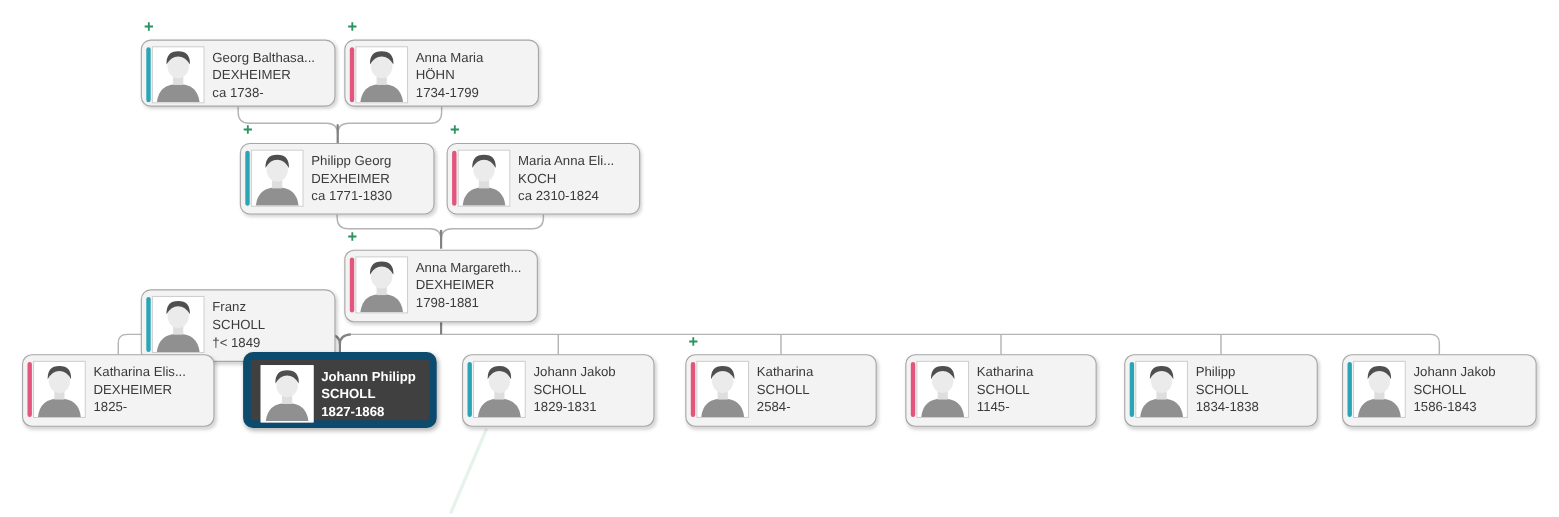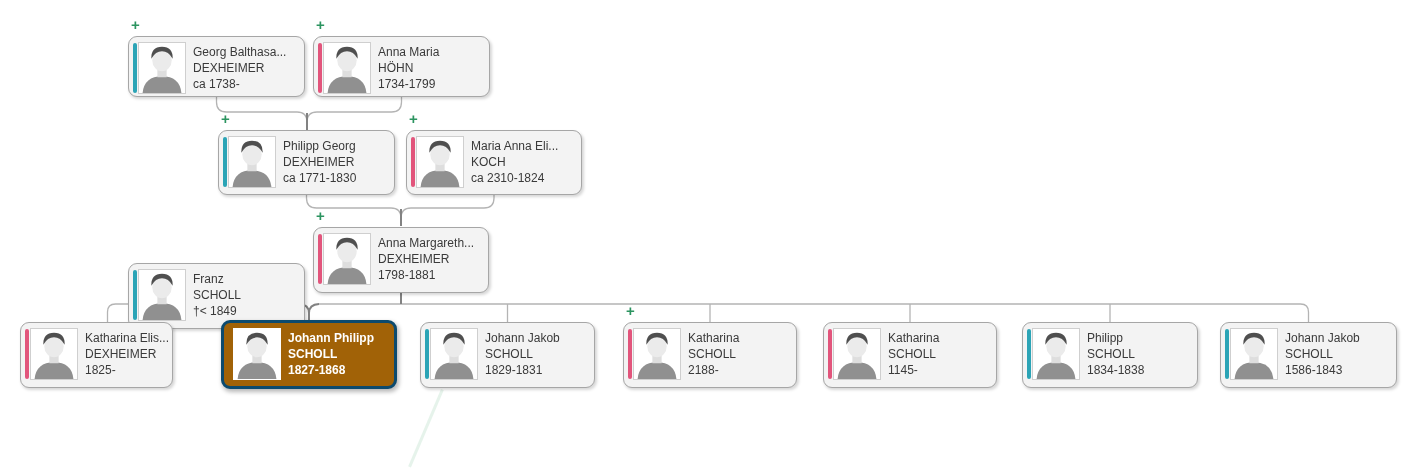--- a/index.html
+++ b/index.html
@@ -13,22 +13,22 @@
 
   .card{
     position:absolute;box-sizing:border-box;
     background:#f3f3f3;
     border:1px solid #a6a6a6;
     border-radius:9px;
     box-shadow:1.5px 2px 3px rgba(0,0,0,0.16);
     cursor:pointer;
   }
   .card.selected{
-    background:#a16207;
-    border:3px solid #0c4a6e;
+    background:#404040;
+    border:7px solid #0c4a6e;
     box-shadow:1.5px 2.5px 4px rgba(0,0,0,0.28);
   }
   .stripe{
     position:absolute;left:4px;top:6px;width:4px;height:50px;border-radius:2px;
   }
   .male .stripe{background:#2ba4b6;}
   .female .stripe{background:#e2557c;}
   .photo{
     position:absolute;left:9px;top:5px;width:48px;height:52px;
     background:#ffffff;border:1px solid #cfcfcf;box-sizing:border-box;
@@ -236,21 +236,21 @@
         <rect x="20" y="27" width="8" height="10" fill="#dedede"></rect>
         <ellipse cx="24" cy="21.5" rx="8.5" ry="10" fill="#ebebeb"></ellipse>
       </svg>
     </span>
     <span class="txt">
       <span class="line">Anna Margareth...</span>
       <span class="line">DEXHEIMER</span>
       <span class="line">1798-1881</span>
     </span>
   </div>
-    <div class="card female" style="left: 20px; top: 322px; width: 153px; height: 66px;">
+    <div class="card female" style="left: 20px; top: 322px; width: 175px; height: 66px;">
 
     <span class="stripe"></span>
     <span class="photo">
       <svg class="av av-m" viewBox="0 0 48 54">
         <path d="M3,54 Q5,36 24,36 Q43,36 45,54 Z" fill="#909090"></path>
         <rect x="19" y="25" width="10" height="12" fill="#dedede"></rect>
         <ellipse cx="24" cy="18.5" rx="10.5" ry="12" fill="#ebebeb"></ellipse>
         <path d="M12.5,17 Q12,4 24,4 Q36,4 35.5,17 Q31,9 24,9 Q17,9 12.5,17 Z" fill="#4f4f4f"></path>
       </svg>
       <svg class="av av-f" viewBox="0 0 48 54">
@@ -332,21 +332,21 @@
         <path d="M10.5,19 Q8.5,35 13.5,39 L18,27 Z" fill="#4f4f4f"></path>
         <path d="M37.5,19 Q39.5,35 34.5,39 L30,27 Z" fill="#4f4f4f"></path>
         <ellipse cx="24" cy="18" rx="13.5" ry="14" fill="#4f4f4f"></ellipse>
         <rect x="20" y="27" width="8" height="10" fill="#dedede"></rect>
         <ellipse cx="24" cy="21.5" rx="8.5" ry="10" fill="#ebebeb"></ellipse>
       </svg>
     </span>
     <span class="txt">
       <span class="line">Katharina</span>
       <span class="line">SCHOLL</span>
-      <span class="line">2188-</span>
+      <span class="line">2584-</span>
     </span>
   </div>
     <div class="card female" style="left: 823px; top: 322px; width: 174px; height: 66px;">
 
     <span class="stripe"></span>
     <span class="photo">
       <svg class="av av-m" viewBox="0 0 48 54">
         <path d="M3,54 Q5,36 24,36 Q43,36 45,54 Z" fill="#909090"></path>
         <rect x="19" y="25" width="10" height="12" fill="#dedede"></rect>
         <ellipse cx="24" cy="18.5" rx="10.5" ry="12" fill="#ebebeb"></ellipse>

